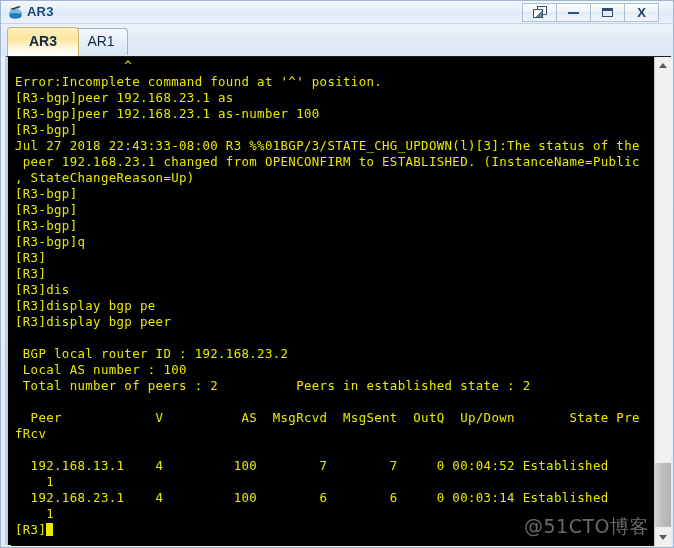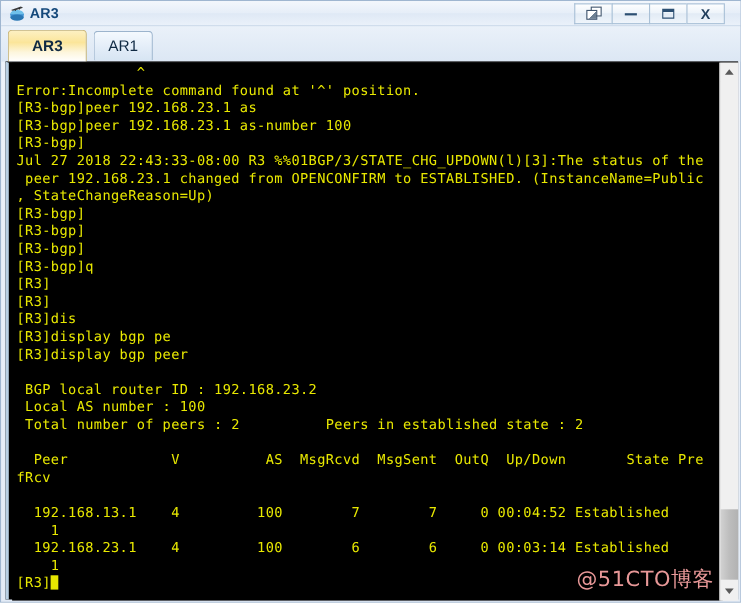--- a/index.html
+++ b/index.html
@@ -127,21 +127,21 @@
   .tab.active {
     background: linear-gradient(to bottom, #fdf0c2 0%, #fbe59a 38%, #fdf6dd 70%, #ffffff 100%);
     border-color: #c9b576;
     z-index: 4;
     height: 29px;
     line-height: 27px;
     top: 3px;
     font-weight: 600;
   }
   #tab-0 { left: 6px;   width: 72px; }
-  #tab-1 { left: 84px;  width: 54px; }
+  #tab-1 { left: 73px;  width: 54px; }
   #tab-2 { left: 155px; width: 74px; }
 
   
   #term-frame {
     position: absolute;
     left: 4px; top: 55px;
     width: 666px; height: 489px;
     box-sizing: border-box;
     background: #000000;
     border-left: 3px solid #b9d0e4;
@@ -218,21 +218,21 @@
     background: #f0f0f0;
   }
 
   
   #watermark {
     position: absolute;
     right: 22px;
     bottom: 5px;
     font-family: "DejaVu Sans", sans-serif;
     font-size: 19px;
-    color: #fca5a5;
+    color: #737373;
     opacity: .92;
     white-space: nowrap;
     letter-spacing: .5px;
   }
 </style>
 </head>
 <body>
 
 <div id="window">
 

